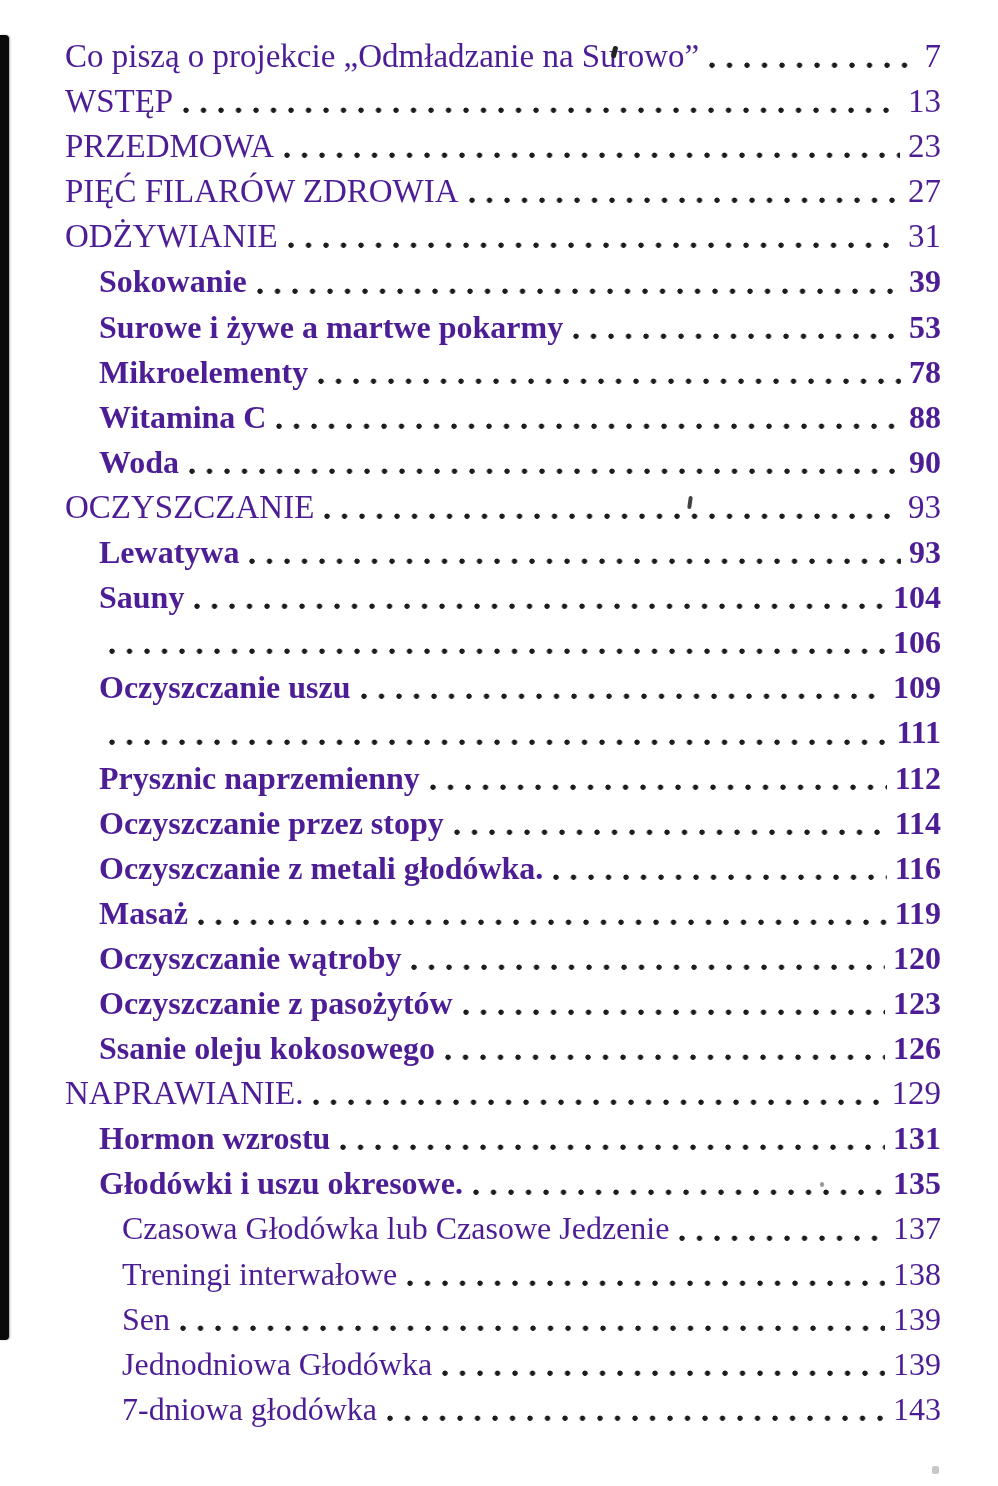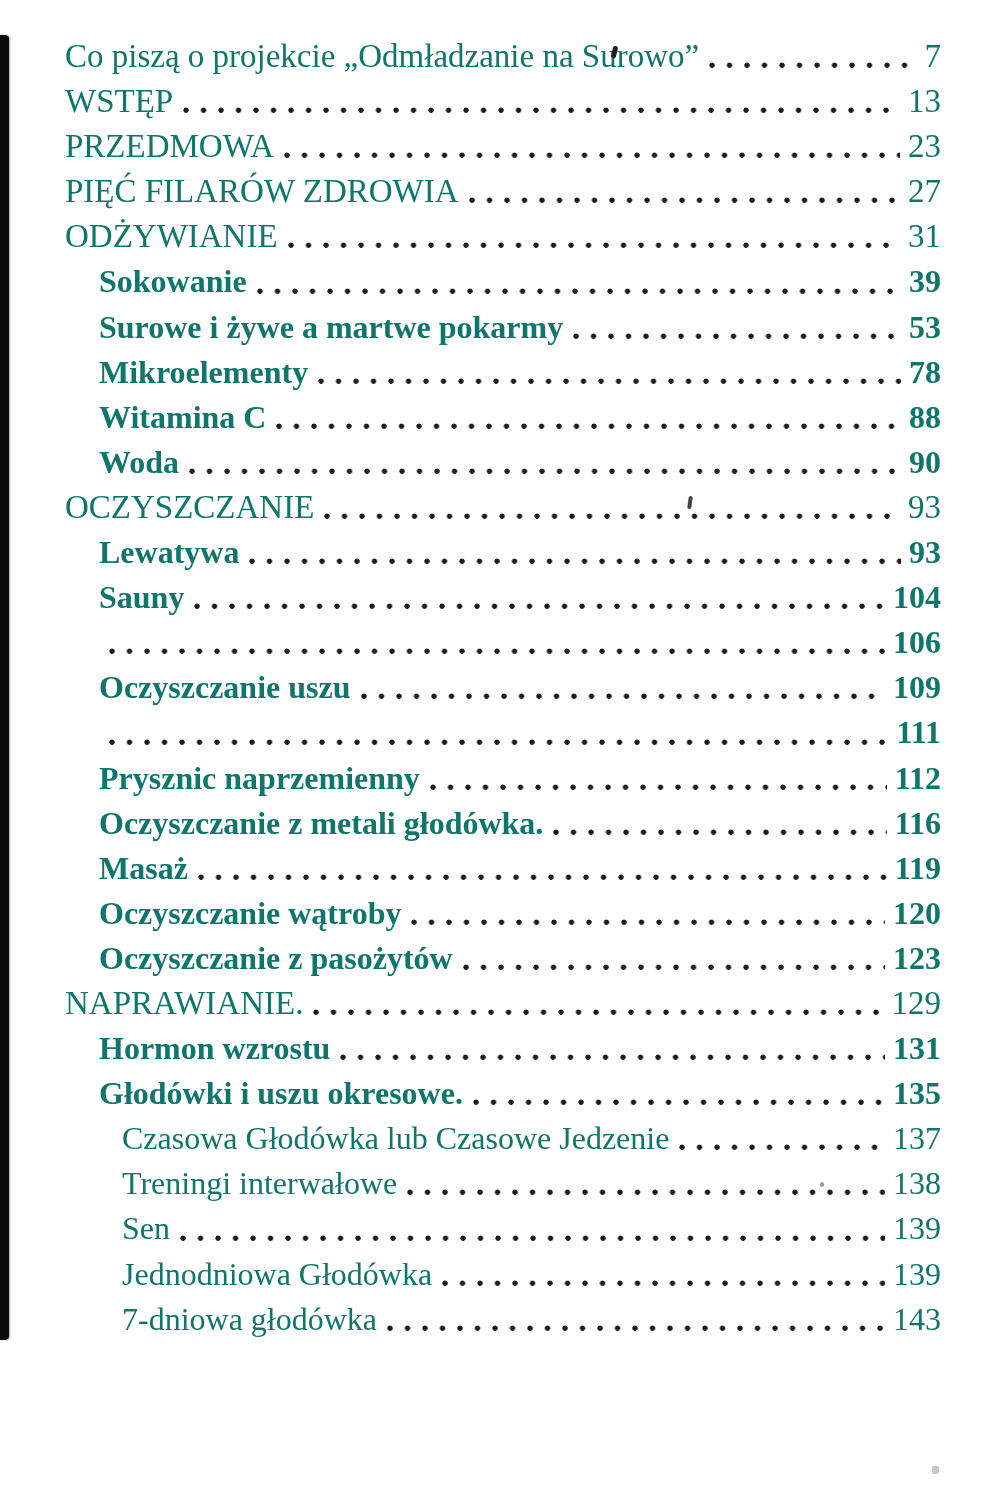--- a/index.html
+++ b/index.html
@@ -39,21 +39,21 @@
   .toc {
     position: absolute;
     left: 65px;
     right: 57px;
     top: 34px;
   }
   .row {
     display: flex;
     align-items: baseline;
     height: 45.1px;
-    color: #0f766e;
+    color: #4c1d95;
     font-size: 32px;
     line-height: 45.1px;
     justify-content: center;
   }
   .row.level-1 { padding-left: 0;   font-size: 33px; }
   .row.level-2 { padding-left: 34px; font-weight: bold; }
   .row.level-3 { padding-left: 57px; }
   .label {
     flex: 0 0 auto;
     white-space: nowrap;
@@ -157,38 +157,48 @@
       <div class="row level-2">
         <span class="dots"></span>
         <span class="pagenum">111</span>
       </div>
       <div class="row level-2">
         <span class="label">Prysznic naprzemienny</span>
         <span class="dots"></span>
         <span class="pagenum">112</span>
       </div>
       <div class="row level-2">
+        <span class="label">Oczyszczanie przez stopy</span>
+        <span class="dots"></span>
+        <span class="pagenum">114</span>
+      </div>
+      <div class="row level-2">
         <span class="label">Oczyszczanie z metali głodówka.</span>
         <span class="dots"></span>
         <span class="pagenum">116</span>
       </div>
       <div class="row level-2">
         <span class="label">Masaż</span>
         <span class="dots"></span>
         <span class="pagenum">119</span>
       </div>
       <div class="row level-2">
         <span class="label">Oczyszczanie wątroby</span>
         <span class="dots"></span>
         <span class="pagenum">120</span>
       </div>
       <div class="row level-2">
         <span class="label">Oczyszczanie z pasożytów</span>
         <span class="dots"></span>
         <span class="pagenum">123</span>
+      </div>
+      <div class="row level-2">
+        <span class="label">Ssanie oleju kokosowego</span>
+        <span class="dots"></span>
+        <span class="pagenum">126</span>
       </div>
       <div class="row level-1">
         <span class="label">NAPRAWIANIE.</span>
         <span class="dots"></span>
         <span class="pagenum">129</span>
       </div>
       <div class="row level-2">
         <span class="label">Hormon wzrostu</span>
         <span class="dots"></span>
         <span class="pagenum">131</span>

